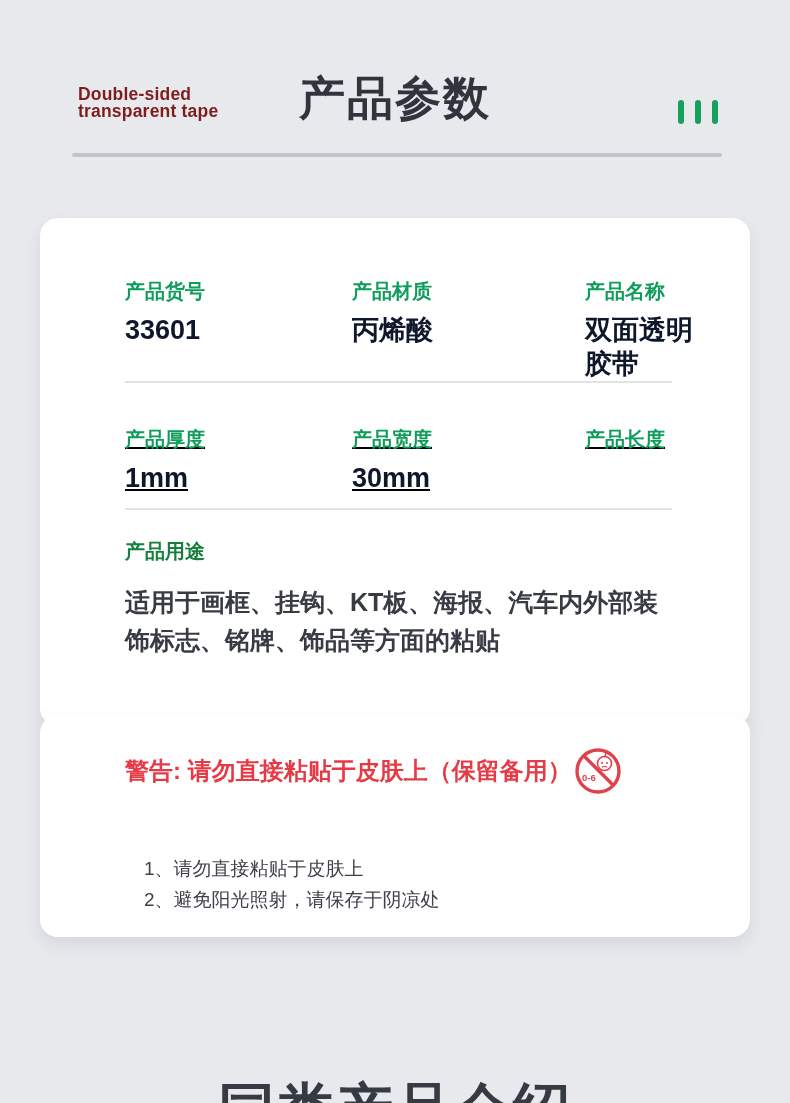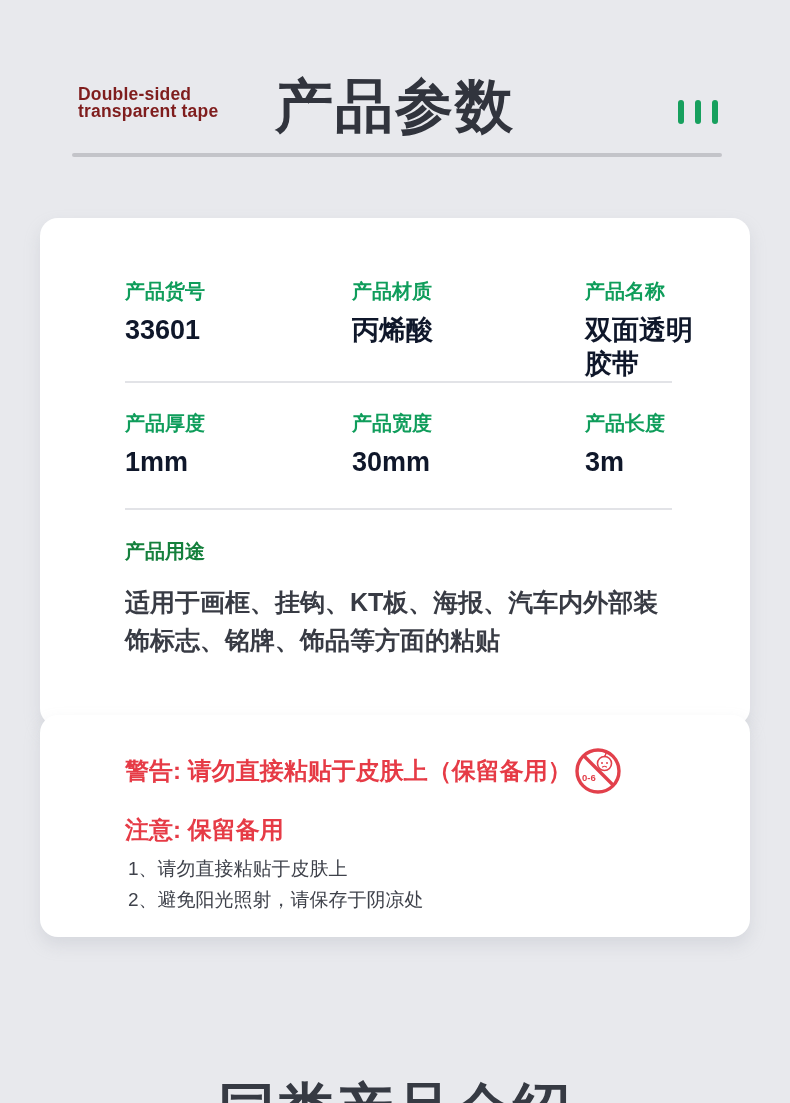--- a/index.html
+++ b/index.html
@@ -24,21 +24,21 @@
     font-size: 17.5px;
     font-weight: 700;
     line-height: 17px;
     letter-spacing: 0.2px;
   }
   .page-title {
     position: absolute;
     left: 0; right: 0; top: 68px;
     text-align: center;
     color: #31343d;
-    font-size: 58px;
+    font-size: 46px;
     font-weight: 900;
     letter-spacing: 2px;
   }
   .bars-icon {
     position: absolute;
     left: 678px; top: 100px;
     display: flex;
     gap: 11px;
   }
   .bars-icon span {
@@ -67,21 +67,21 @@
   .spec-card { top: 218px; height: 508px; }
   .warning-card { top: 715px; height: 222px; text-decoration: underline; }
 
   .spec-row {
     position: absolute;
     left: 85px; right: 40px;
     display: grid;
     grid-template-columns: 227px 233px 1fr;
   }
   .spec-row-1 { top: 60px; }
-  .spec-row-2 { top: 192px; }
+  .spec-row-2 { top: 208px; text-decoration: underline; }
   .spec-label {
     color: #0f9d5b;
     font-size: 20px;
     font-weight: 700;
     line-height: 26px;
   }
   .spec-value {
     margin-top: 9px;
     color: #0f172a;
     font-size: 27px;
@@ -137,20 +137,21 @@
   .warning-list {
     position: absolute;
     left: 88px; top: 138px;
     list-style: none;
   }
   .warning-list li {
     color: #3f424b;
     font-size: 19px;
     font-weight: 500;
     line-height: 31px;
+    margin-left: 16px;
   }
 
   
   .next-title {
     position: absolute;
     left: 0; right: 0; top: 1072px;
     text-align: center;
     color: #363a43;
     font-size: 57px;
     font-weight: 900;
@@ -201,21 +202,20 @@
       <div class="spec-cell">
         <div class="spec-label">产品厚度</div>
         <div class="spec-value">1mm</div>
       </div>
       <div class="spec-cell">
         <div class="spec-label">产品宽度</div>
         <div class="spec-value">30mm</div>
       </div>
       <div class="spec-cell">
         <div class="spec-label">产品长度</div>
-        <div class="spec-value">3m</div>
       </div>
     </div>
 
     <div class="card-divider divider-2"></div>
 
     <div class="usage-block">
       <div class="usage-label">产品用途</div>
       <div class="usage-text">适用于画框、挂钩、KT板、海报、汽车内外部装饰标志、铭牌、饰品等方面的粘贴</div>
     </div>
 
@@ -232,21 +232,20 @@
       <path d="M30.5 9.5 q2.5 -3 0.5 -5" fill="none" stroke="#e2404b" stroke-width="1.4" stroke-linecap="round"></path>
       <circle cx="28" cy="16" r="1" fill="#e2404b"></circle>
       <circle cx="33" cy="16" r="1" fill="#e2404b"></circle>
       <path d="M28.5 20 q2 -1.5 4 0" fill="none" stroke="#e2404b" stroke-width="1.2" stroke-linecap="round"></path>
 
       <text x="8" y="33.5" font-size="9.5" font-weight="bold" fill="#e2404b" font-family="Liberation Sans, DejaVu Sans, sans-serif">0-6</text>
 
       <line x1="9.5" y1="8.5" x2="39.5" y2="38.5" stroke="#e2404b" stroke-width="3.4"></line>
     </svg>
 
-    <div class="notice-line">注意: 保留备用</div>
 
     <ul class="warning-list">
       <li>1、请勿直接粘贴于皮肤上</li>
       <li>2、避免阳光照射，请保存于阴凉处</li>
     </ul>
 
   </section>
 
   <h2 class="next-title">同类产品介绍</h2>
 

